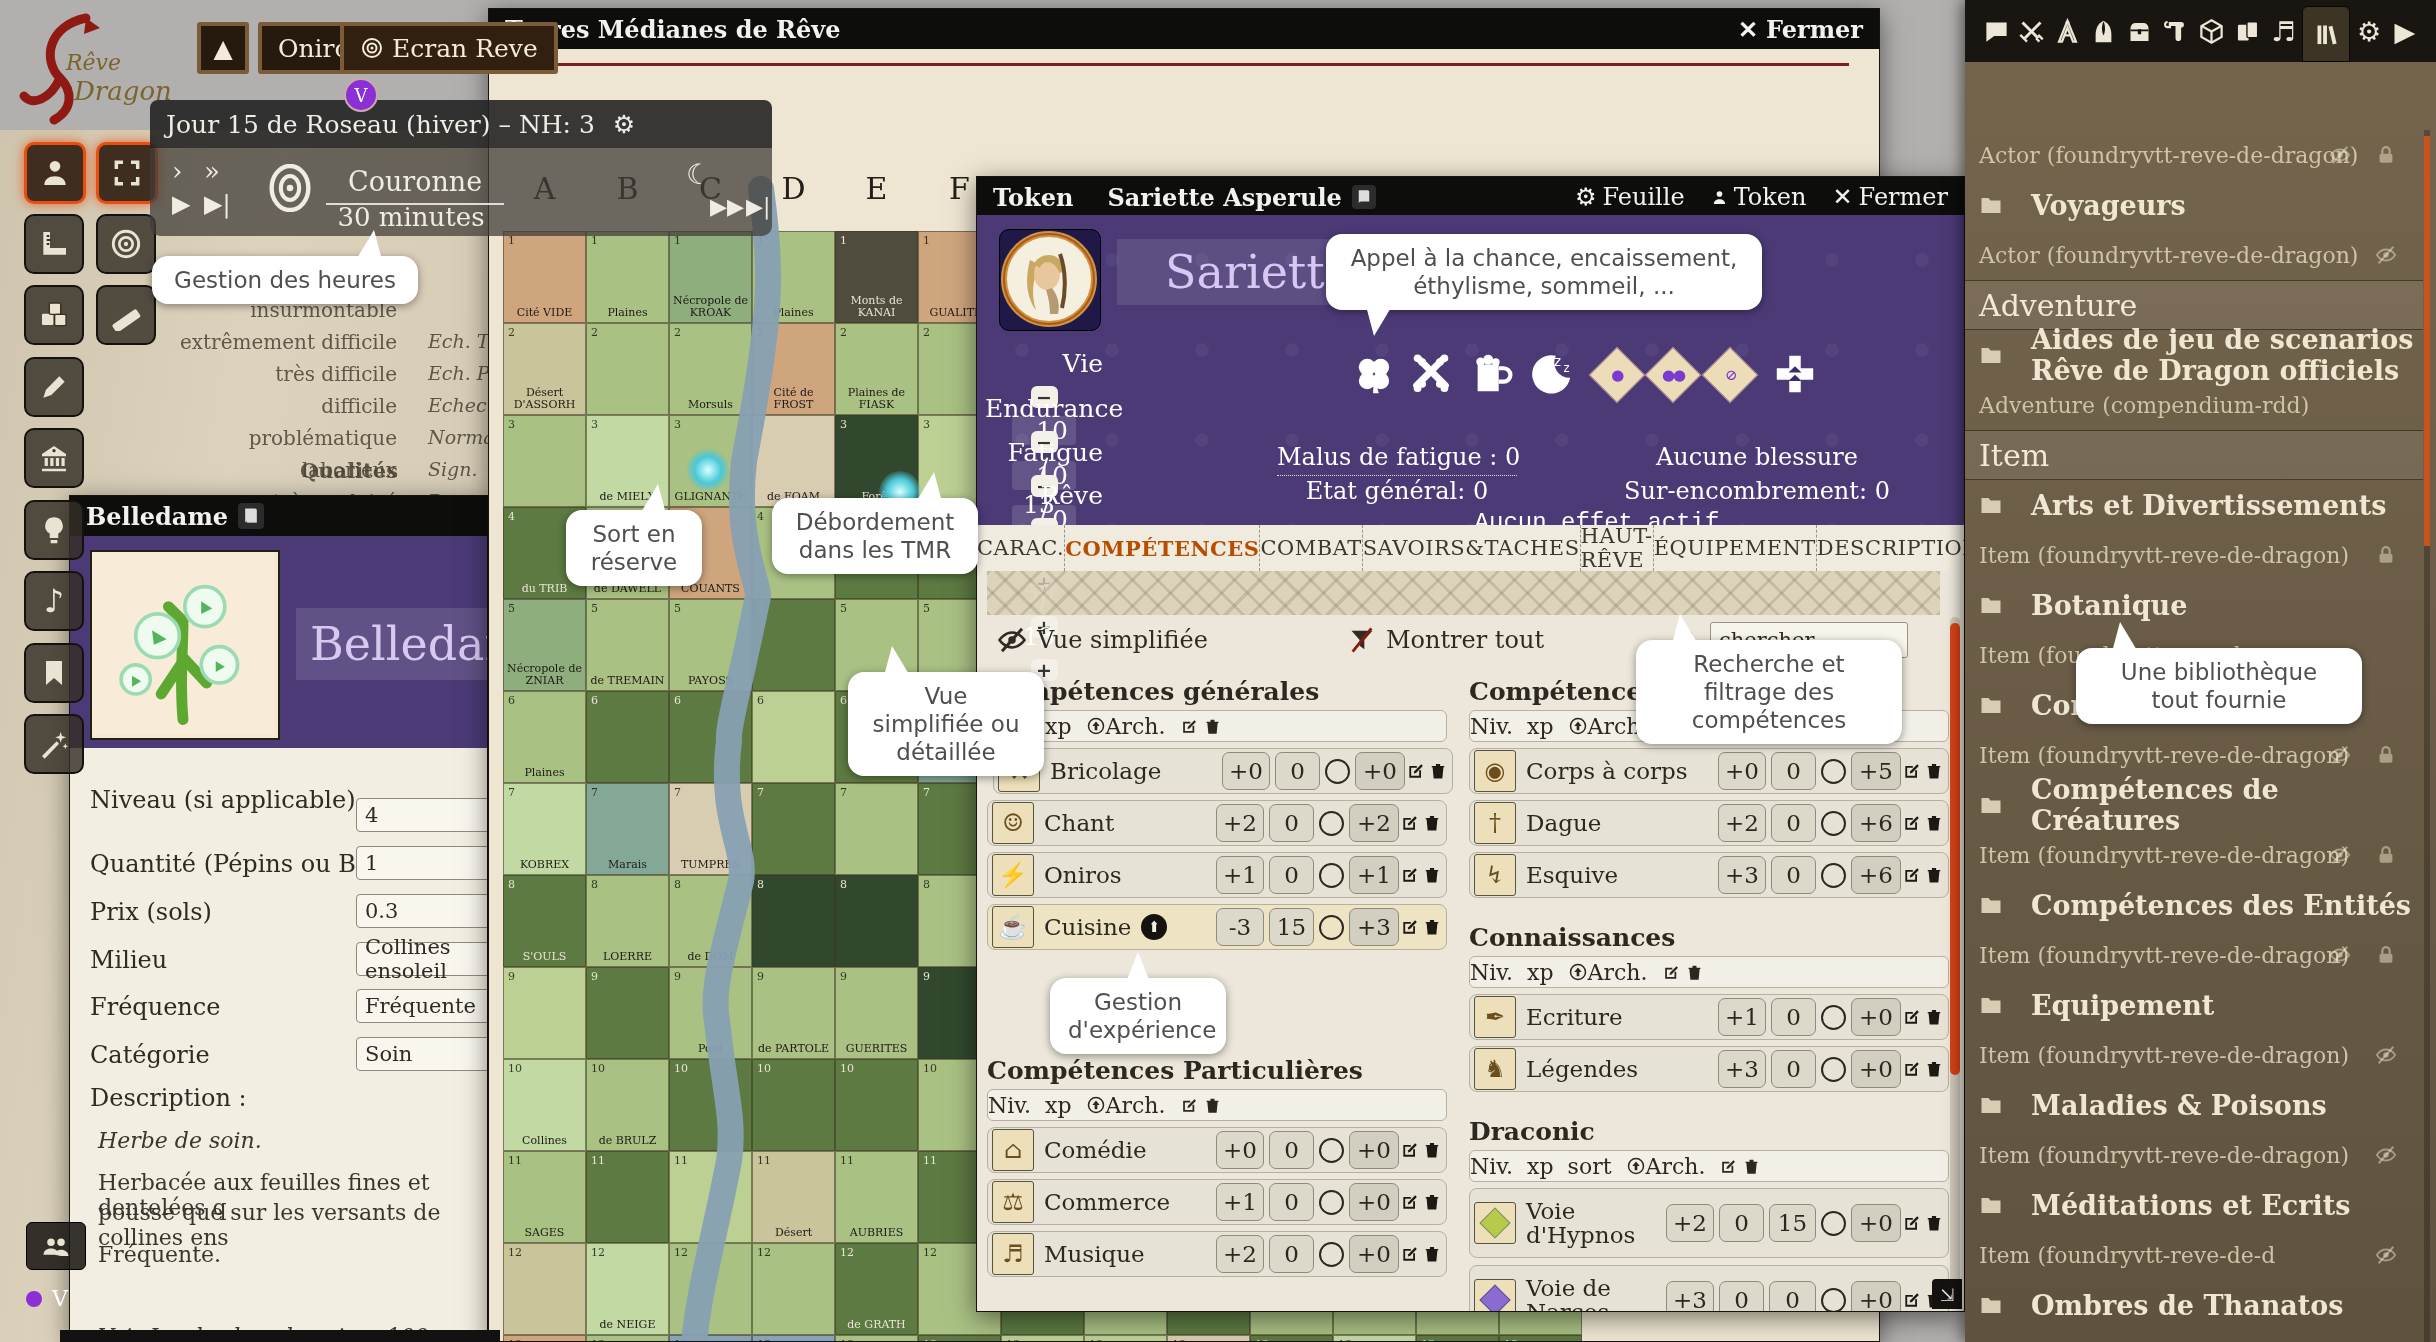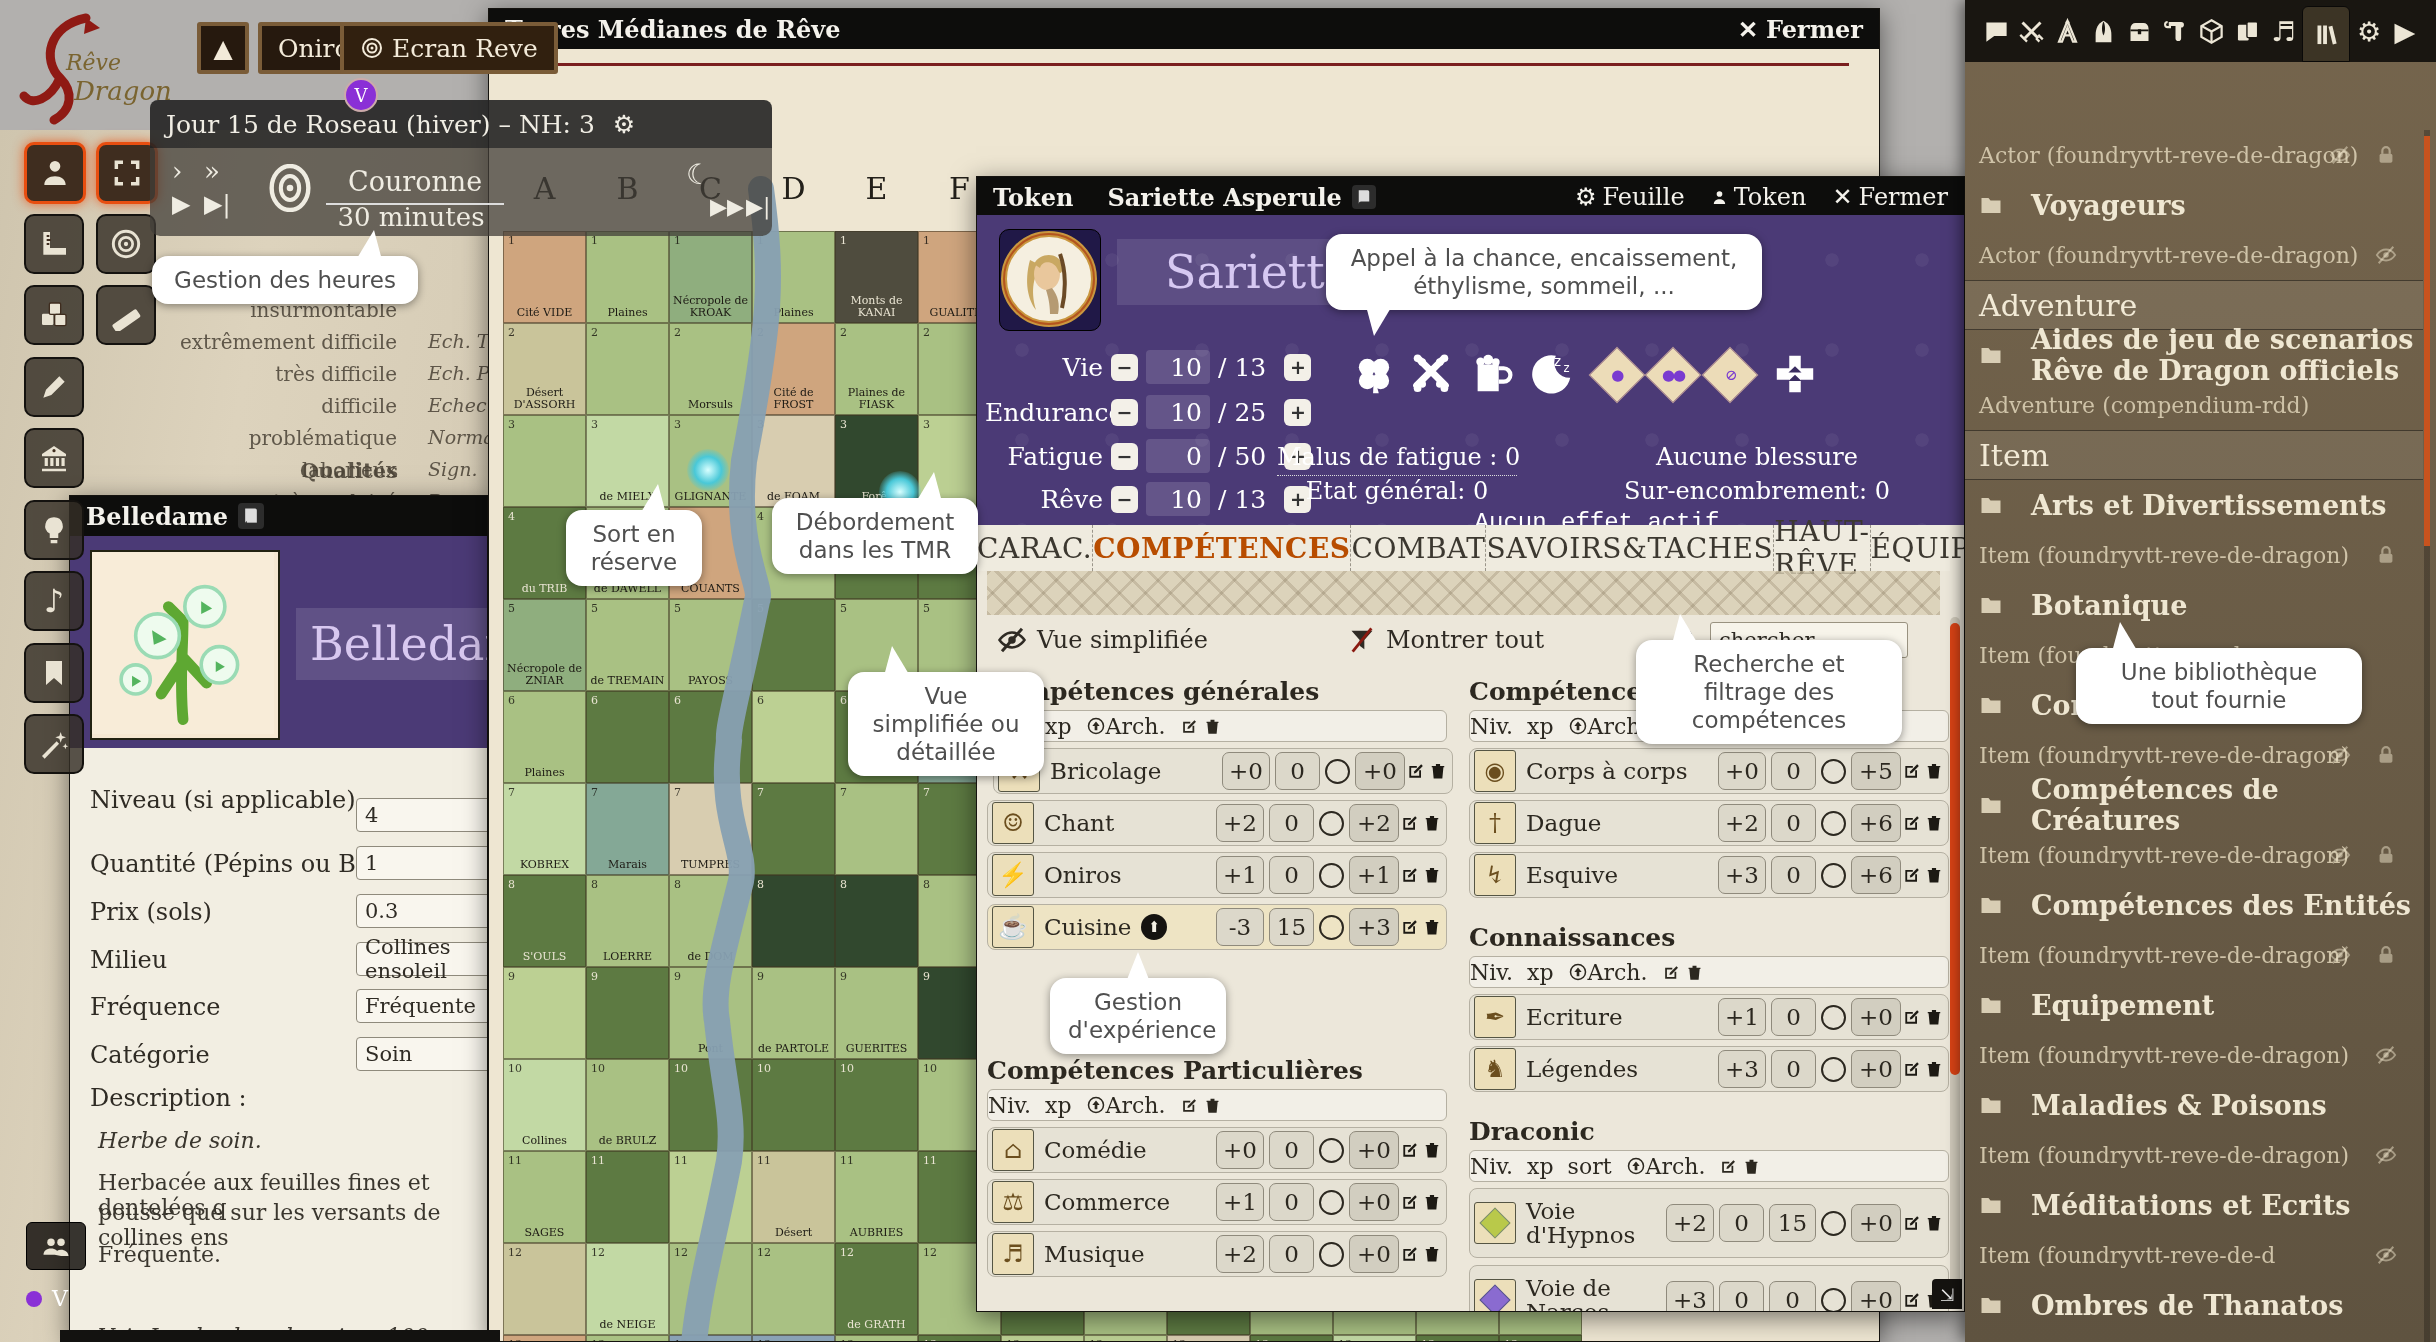--- a/index.html
+++ b/index.html
@@ -64,33 +64,33 @@
   .bval{position:absolute;left:286px;width:150px;height:34px;box-sizing:border-box;background:#f9f6ee;
     border:1px solid #8f8a7c;border-radius:4px;font-size:21px;color:#2f2b24;display:flex;align-items:center;padding:0 8px;}
   .bdesc{position:absolute;left:28px;right:10px;font-size:22px;color:#3a362e;}
   
   #sheetwin{left:976px;top:176px;width:989px;height:1136px;background:#ece7da;z-index:20;overflow:hidden;}
   #purphead{position:absolute;left:0;top:38px;right:0;height:310px;background:#4b3a76;
     background-image:radial-gradient(rgba(255,255,255,.05) 10%,transparent 11%);background-size:90px 90px;}
   #avatarbox{position:absolute;left:22px;top:14px;width:100px;height:100px;background:#201847;border:1px solid #000;border-radius:10px;}
   #nameband{position:absolute;left:140px;top:24px;width:560px;height:66px;background:rgba(255,255,255,.1);display:flex;align-items:center;}
   #sheetname{font-size:46px;color:#d6c8f2;padding-left:48px;white-space:nowrap;}
-  .statrow{position:absolute;height:36px;display:flex;align-items:center;gap:8px;color:#fff;font-size:25px;}
+  .statrow{position:absolute;height:36px;display:flex;align-items:center;gap:8px;color:#fff;font-size:25px;flex-direction:column;}
   .statlabel{width:118px;text-align:right;}
   .pmbtn{width:27px;height:27px;background:#f3f0e8;color:#333;border-radius:6px;font-size:19px;font-weight:bold;
      display:flex;align-items:center;justify-content:center;font-family:"DejaVu Sans",sans-serif;}
   .statval{width:64px;height:34px;background:rgba(255,255,255,.14);border-radius:4px;display:flex;align-items:center;justify-content:flex-end;padding-right:8px;box-sizing:border-box;}
   .statmax{width:42px;text-align:left;}
   .hicon{position:absolute;color:#fff;}
   .statustxt{position:absolute;color:#fff;font-size:24px;white-space:nowrap;}
   .diamond{position:absolute;width:38px;height:38px;transform:rotate(45deg);background:#ecdcb8;border:1px solid #978;
     display:flex;align-items:center;justify-content:center;}
   .diamond span{transform:rotate(-45deg);color:#7a3bd0;font-size:15px;letter-spacing:-2px;}
   #tabbar{position:absolute;left:0;top:348px;right:14px;height:46px;background:#efebdf;display:flex;}
-  .tab{flex:1;display:flex;align-items:center;justify-content:center;font-size:28px;color:#3c3830;
+  .tab{flex:1;display:flex;align-items:center;justify-content:center;font-size:21px;color:#3c3830;
     border-right:1px dashed #9a958a;letter-spacing:.5px;}
   .tab:last-child{border-right:none;}
   .tab.active{color:#b84d00;font-weight:bold;}
   #knot{position:absolute;left:10px;top:394px;right:24px;height:44px;background:#d9cfb4;opacity:.8;
     background-image:repeating-linear-gradient(45deg,rgba(90,70,40,.22) 0 3px,transparent 3px 18px),
                      repeating-linear-gradient(-45deg,rgba(90,70,40,.22) 0 3px,transparent 3px 18px);}
   #filterbar{position:absolute;left:0;top:438px;right:14px;height:50px;display:flex;align-items:center;gap:10px;color:#2f2b24;font-size:24px;}
   #searchinput{width:180px;height:34px;border:1px solid #999280;border-radius:3px;background:#f7f4ea;
     font-family:"DejaVu Serif",serif;font-size:21px;color:#2f2b24;padding:0 8px;}
   .grptitle{position:absolute;font-size:25px;font-weight:bold;color:#2c2820;}

